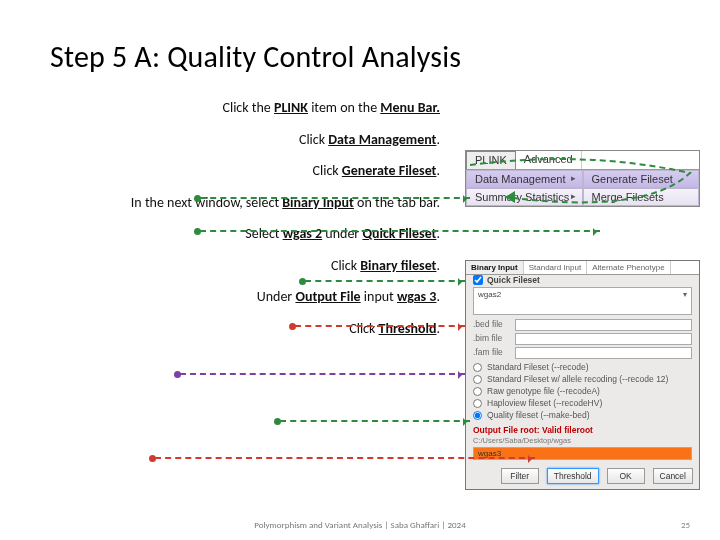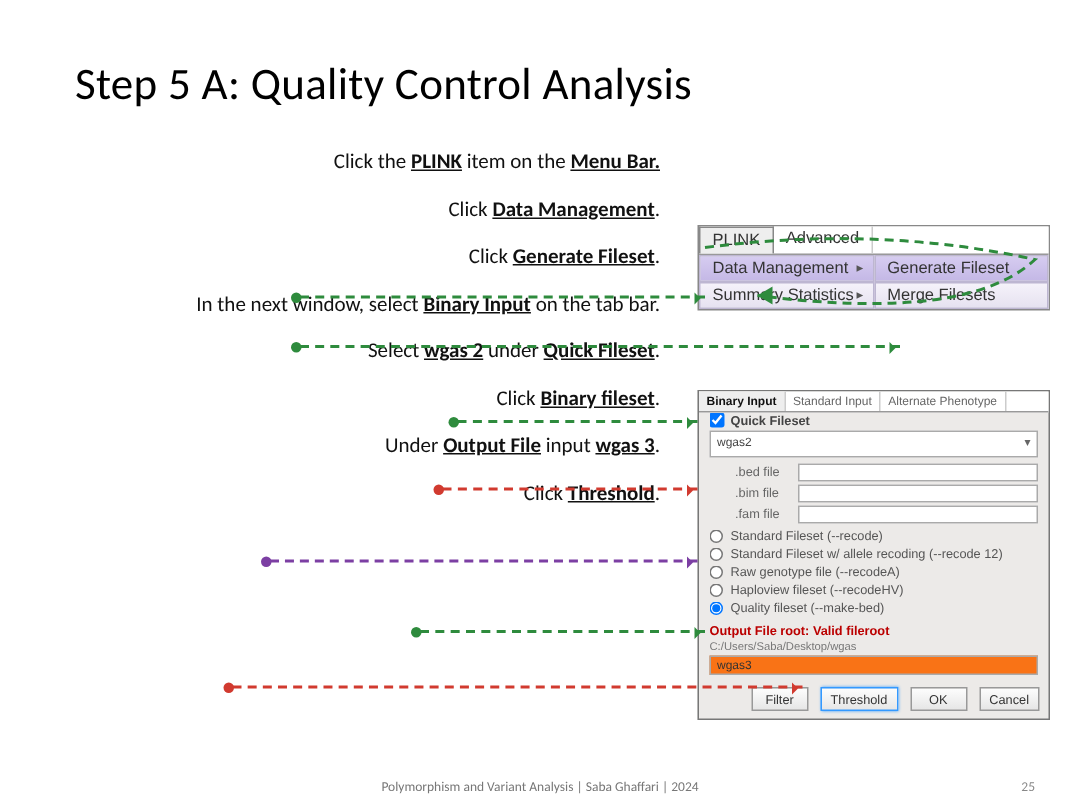--- a/index.html
+++ b/index.html
@@ -139,35 +139,35 @@
   }
   .checkrow {
     padding: 0 7px 2px 7px;
     display: flex;
     align-items: center;
     gap: 4px;
   }
   .checkrow input { width: 10px; height: 10px; }
   .dropdown-field {
     margin: 0 7px 4px 7px;
-    height: 18px;
+    height: 28px;
     background: #fff;
     border: 1px solid #aaa;
     font-size: 8px;
     padding: 0 4px;
     line-height: 13px;
     color: #444;
     position: relative;
   }
   .dropdown-field::after {
     content: "▾";
     position: absolute; right: 4px; top: 0; color: #666;
   }
   .file-row {
-    margin: 0 7px 2px 24px;
+    margin: 0 7px 2px 7px;
     display: flex;
     gap: 4px;
     justify-content: center;
   }
   .file-row .lab { width: 38px; color: #666; }
   .file-row .fld {
     flex: 1; height: 12px; background: #fff; border: 1px solid #aaa;
   }
 
   .radio-row {

